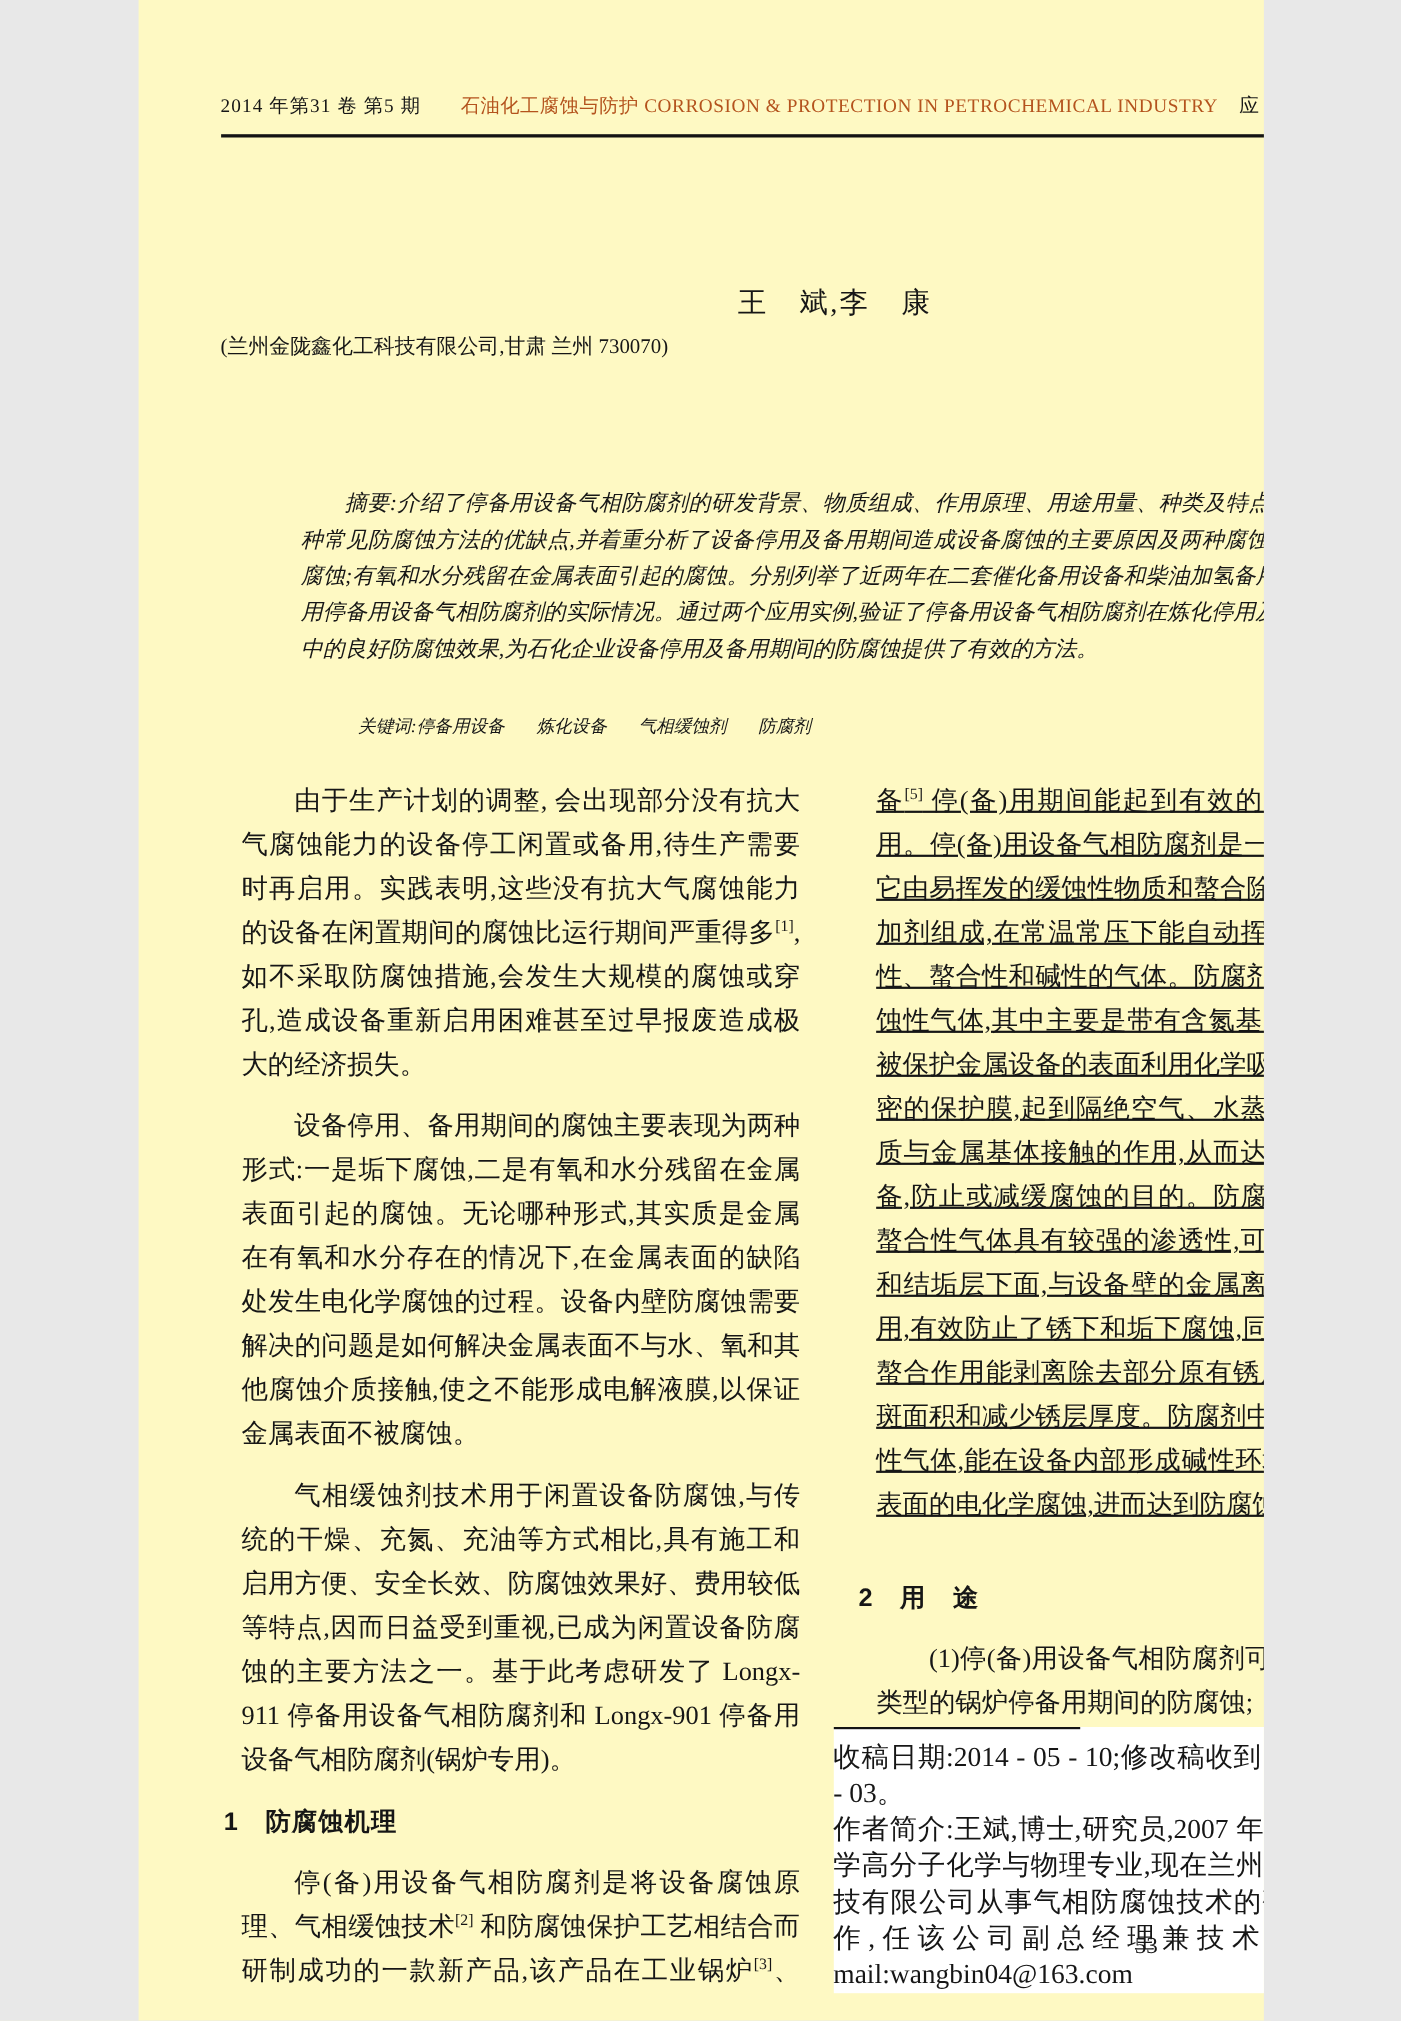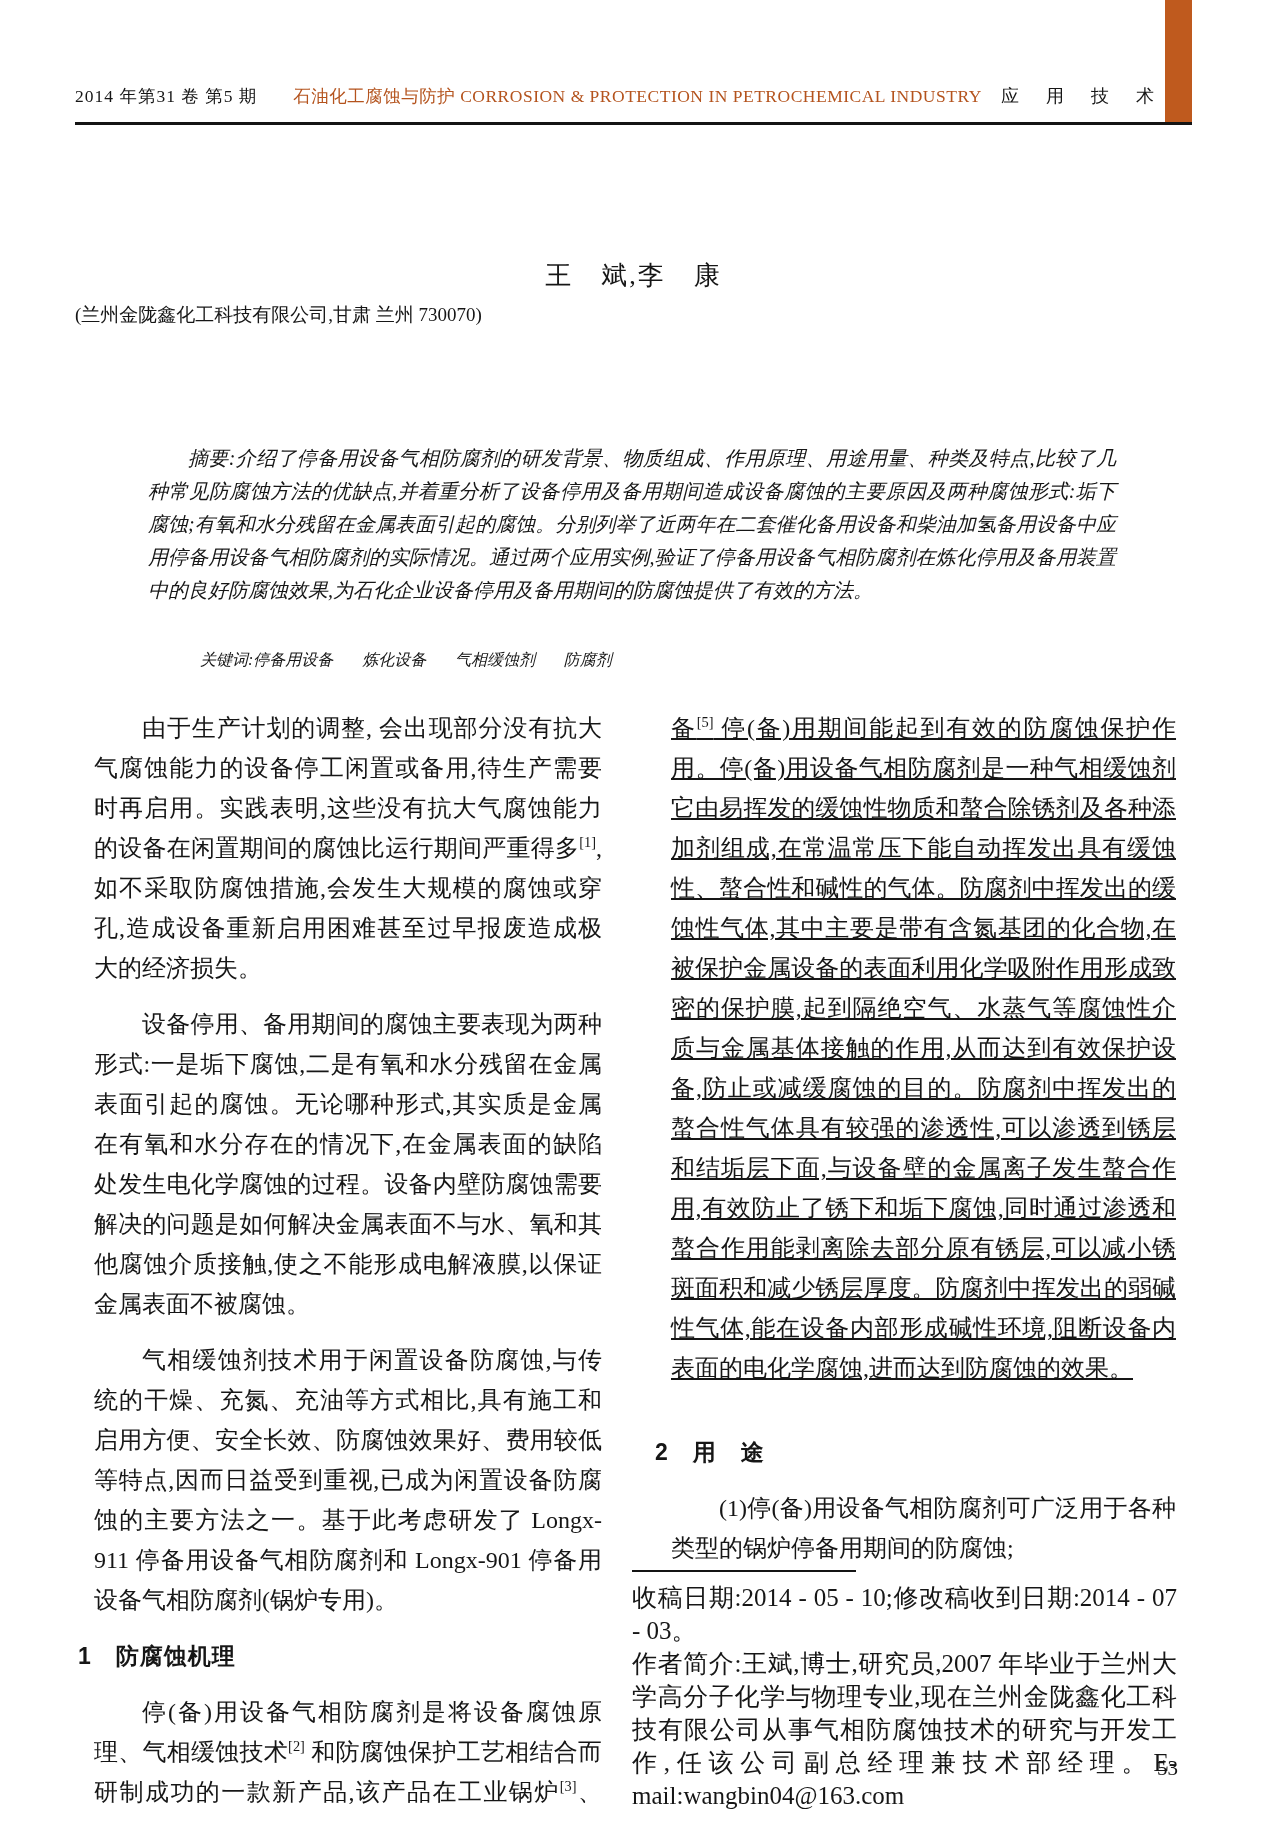--- a/index.html
+++ b/index.html
@@ -1,18 +1,18 @@
 <!DOCTYPE html>
 <html><head>
 <meta charset="utf-8">
 <style>
   html,body { margin:0; padding:0; background:#e8e8e8; }
   .page {
-    position:relative; width:1274px; height:1837px; margin:0 auto;
-    background:#ffffff; overflow:hidden;
+    position:relative; width:1023px; height:1837px; margin:0 auto;
+    background:#fef9c3; overflow:hidden;
     font-family:"Liberation Serif","DejaVu Serif",serif;
     color:#161616;
   }
   
   .accent-bar { position:absolute; left:1165px; top:0; width:27px; height:124px; }
   .header { position:absolute; left:75px; top:84px; width:1090px; display:flex; align-items:baseline; white-space:nowrap; }
   .header-issue { font-size:17.5px; letter-spacing:1px; }
   .header-journal { margin-left:36px; font-size:17.5px; letter-spacing:0.5px;text-align:center; }
   .header-column { margin-left:auto; font-size:18px; letter-spacing:11px; font-family:"Liberation Sans",sans-serif; }
   .header-rule { position:absolute; left:75px; top:122px; width:1117px; height:3px; background:#141414; }

